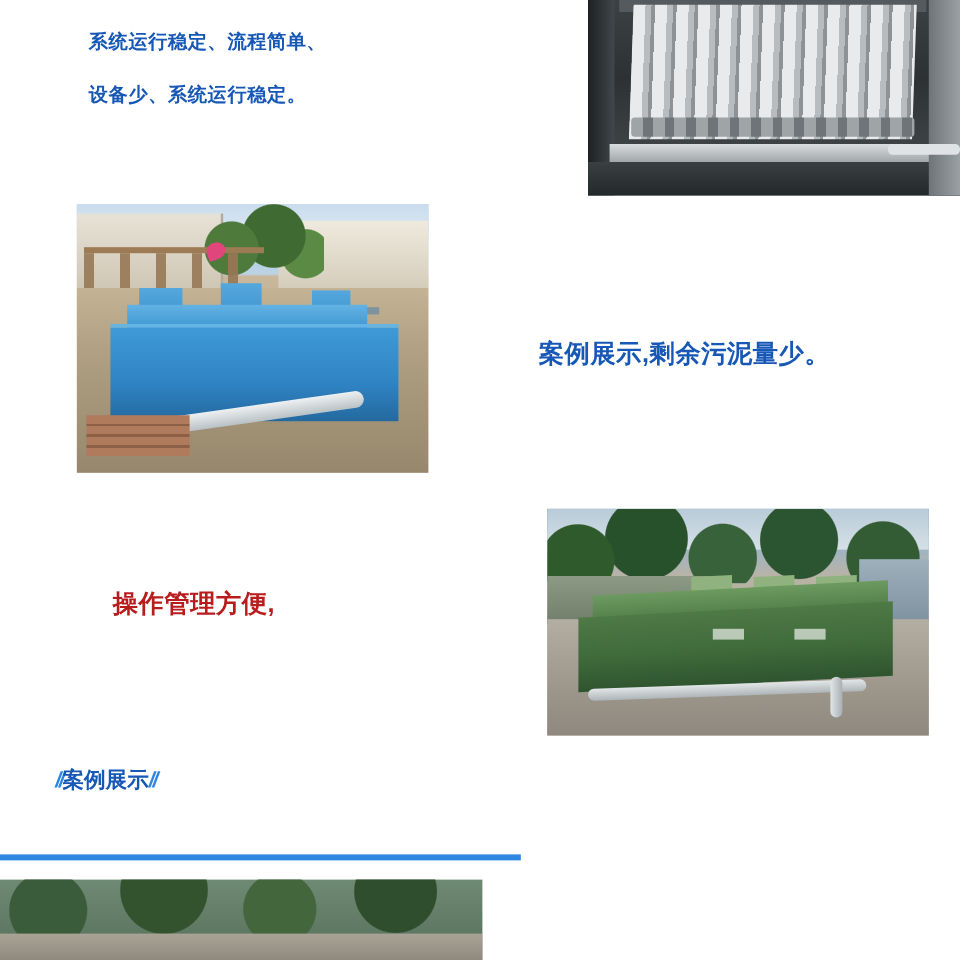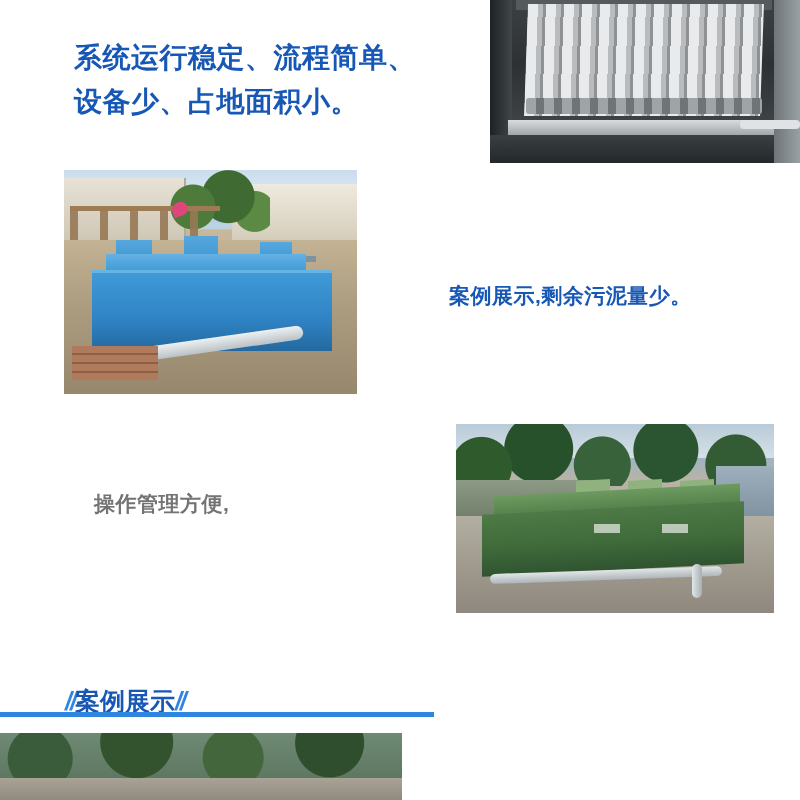--- a/index.html
+++ b/index.html
@@ -24,50 +24,49 @@
   .text-block {
     position: absolute;
     color: #1a5fbf;
     font-weight: bold;
     letter-spacing: 0.5px;
   }
   .text-line { white-space: nowrap; }
 
   #feature-1 {
     left: 74px;
-    top: 36px;
-    font-size: 28px;
+    top: 14px;
+    font-size: 16px;
     line-height: 44px;
     color: #1757b5;
   }
   #feature-2 {
     left: 449px;
     top: 278px;
     font-size: 21px;
     line-height: 36px;
     color: #1757b5;
   }
   #feature-3 {
     left: 94px;
     top: 483px;
     font-size: 21px;
     line-height: 42px;
-    color: #737373;
+    color: #b91c1c;
   }
 
   
   #section-heading {
     position: absolute;
     left: 46px;
-    top: 685px;
-    font-size: 25px;
+    top: 638px;
+    font-size: 18px;
     font-weight: bold;
     color: #1757b5;
     white-space: nowrap;
-    margin-left: 19px;
   }
   #section-heading .slash {
     color: #2f86e0;
     font-style: italic;
     font-weight: bold;
     letter-spacing: -2px;
   }
   #section-rule {
     position: absolute;
     left: 0;
@@ -312,21 +311,21 @@
     <div class="tubes"></div>
     <div class="tube-cap"></div>
     <div class="beam-bottom"></div>
     <div class="floor"></div>
     <div class="tank-wall-right"></div>
     <div class="pipe"></div>
   </div>
 
   <div class="text-block" id="feature-1">
     <div class="text-line">系统运行稳定、流程简单、</div>
-    <div class="text-line">设备少、占地面积小。</div>
+    <div class="text-line">设备少、系统运行稳定。</div>
   </div>
 
   <div class="photo" id="photo-blue-tank">
     <div class="sky"></div>
     <div class="building"></div>
     <div class="building2"></div>
     <div class="trees"></div>
     <div class="pergola"></div>
     <div class="flower"></div>
     <div class="ground"></div>

